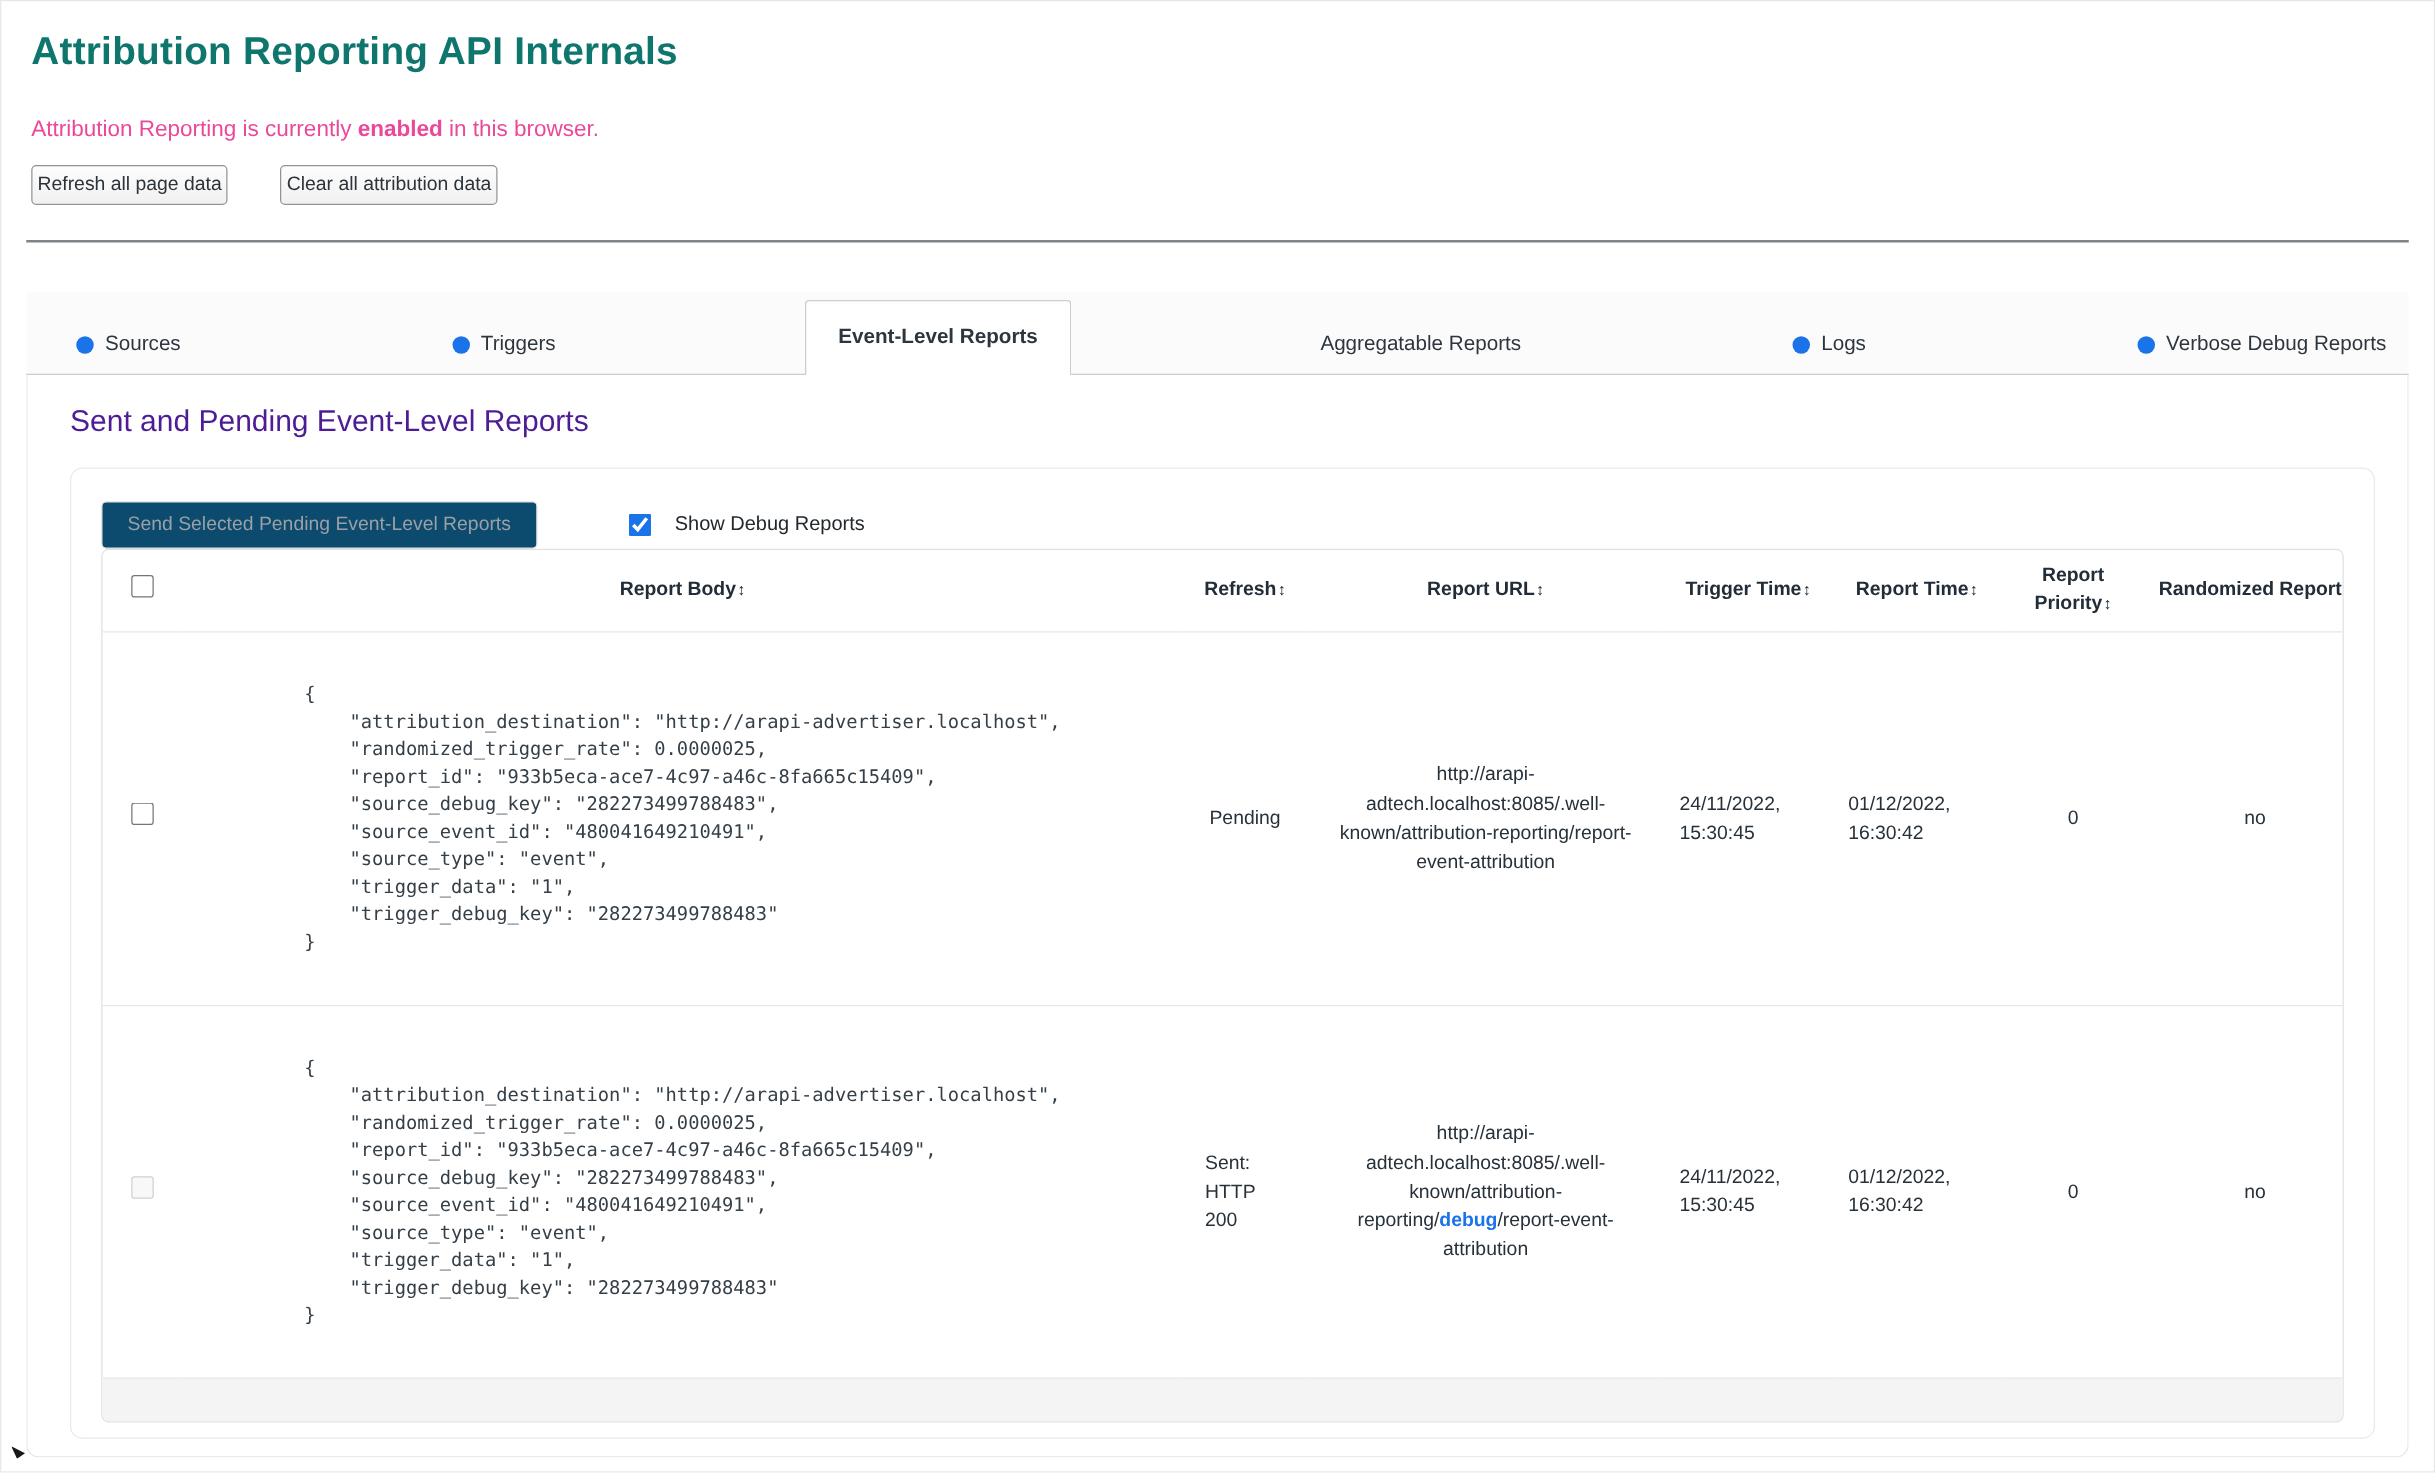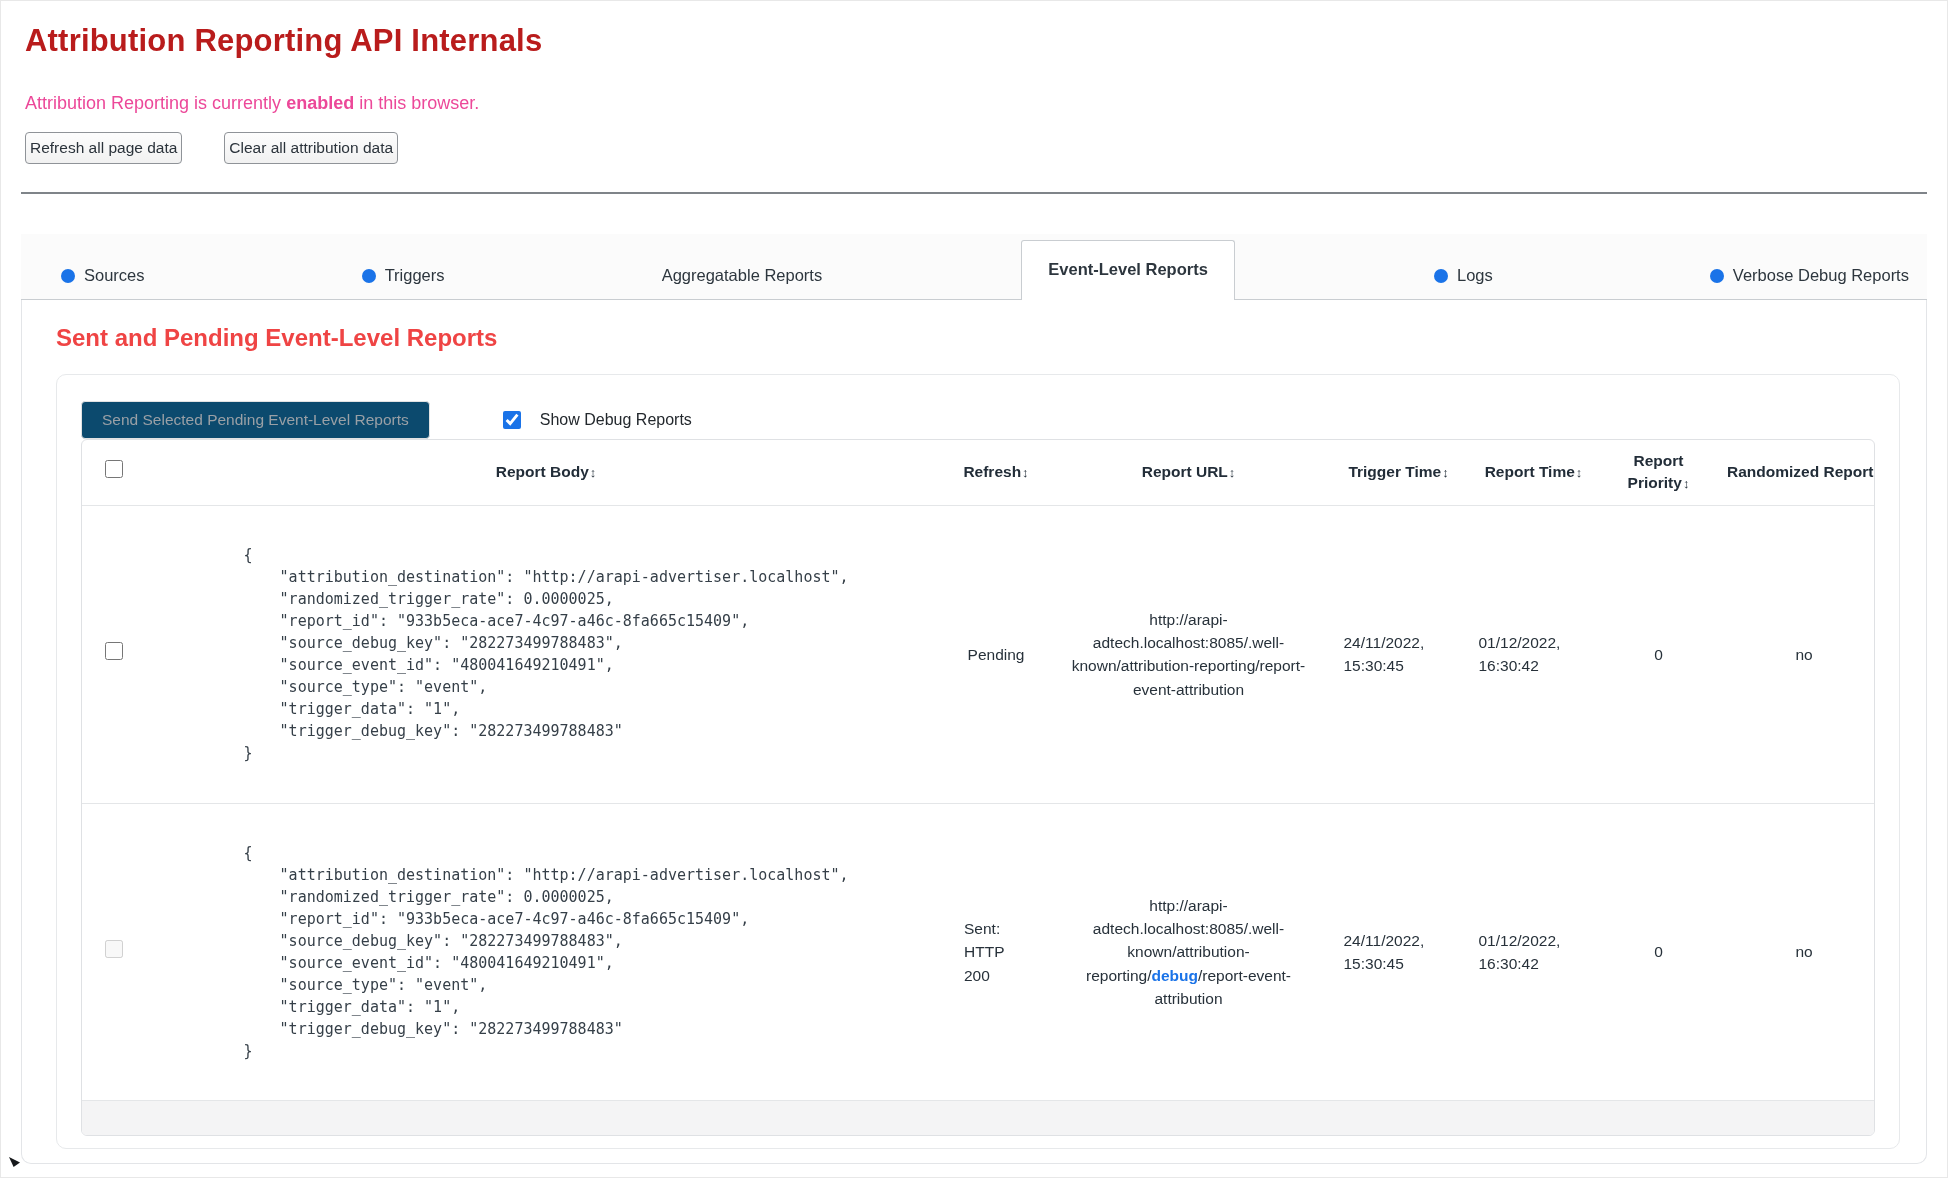--- a/index.html
+++ b/index.html
@@ -12,21 +12,21 @@
     position: relative;
     overflow: hidden;
   }
   .page { padding: 14px 0 0 0; }
 
   
   .top { padding: 0 24px; }
   h1 {
     font-size: 31px;
     font-weight: bold;
-    color: #b91c1c;
+    color: #0f766e;
     letter-spacing: 0.2px;
     margin-top: 8px;
   }
   .status-line {
     margin-top: 34px;
     font-size: 18px;
     color: #ec4899;
   }
   .status-line b { font-weight: bold; }
   .top-buttons { margin-top: 18px; display: flex; gap: 42px; }
@@ -85,22 +85,22 @@
   }
   .tabpanel {
     border: 1px solid #e3e5e8;
     border-top: none;
     border-radius: 0 0 10px 10px;
     padding: 20px 26px 14px 34px;
     background: #ffffff;
   }
   h2 {
     font-size: 24px;
-    font-weight: bold;
-    color: #ef4444;
+    font-weight: normal;
+    color: #4c1d95;
     margin: 4px 0 22px 0;
   }
 
   
   .panel {
     border: 1px solid #e7e9eb;
     border-radius: 10px;
     padding: 26px 24px 12px 24px;
     background: #ffffff;
   }
@@ -212,25 +212,25 @@
   <div class="tabbox">
     <div class="tabstrip">
       <div class="tab">
         <span class="dot"></span>
         <span>Sources</span>
       </div>
       <div class="tab">
         <span class="dot"></span>
         <span>Triggers</span>
       </div>
-      <div class="tab">
-        <span>Aggregatable Reports</span>
-      </div>
       <div class="tab active">
         <span>Event-Level Reports</span>
+      </div>
+      <div class="tab">
+        <span>Aggregatable Reports</span>
       </div>
       <div class="tab">
         <span class="dot"></span>
         <span>Logs</span>
       </div>
       <div class="tab">
         <span class="dot"></span>
         <span>Verbose Debug Reports</span>
       </div>
     </div>

